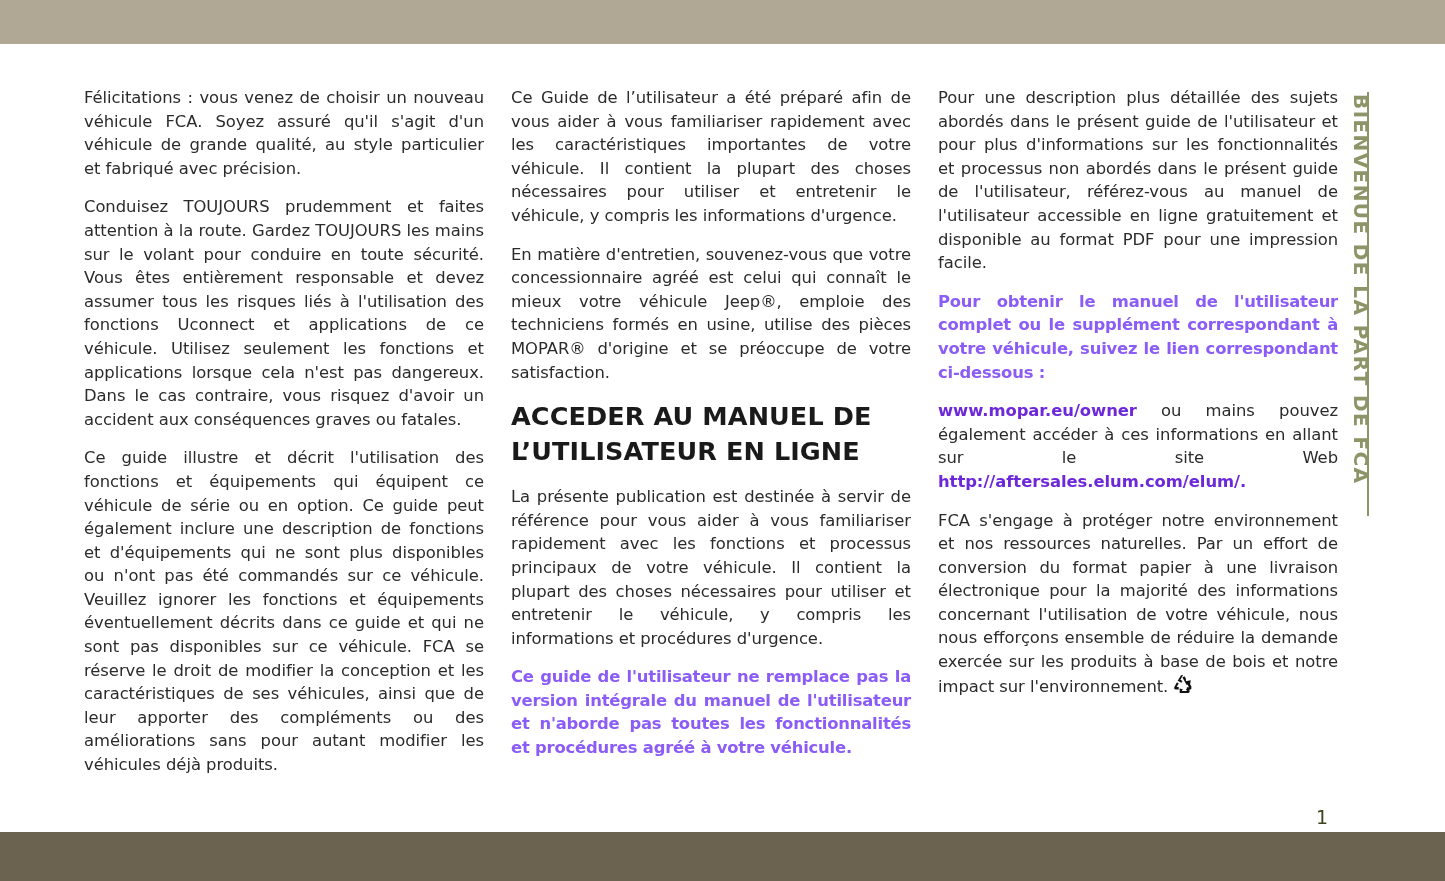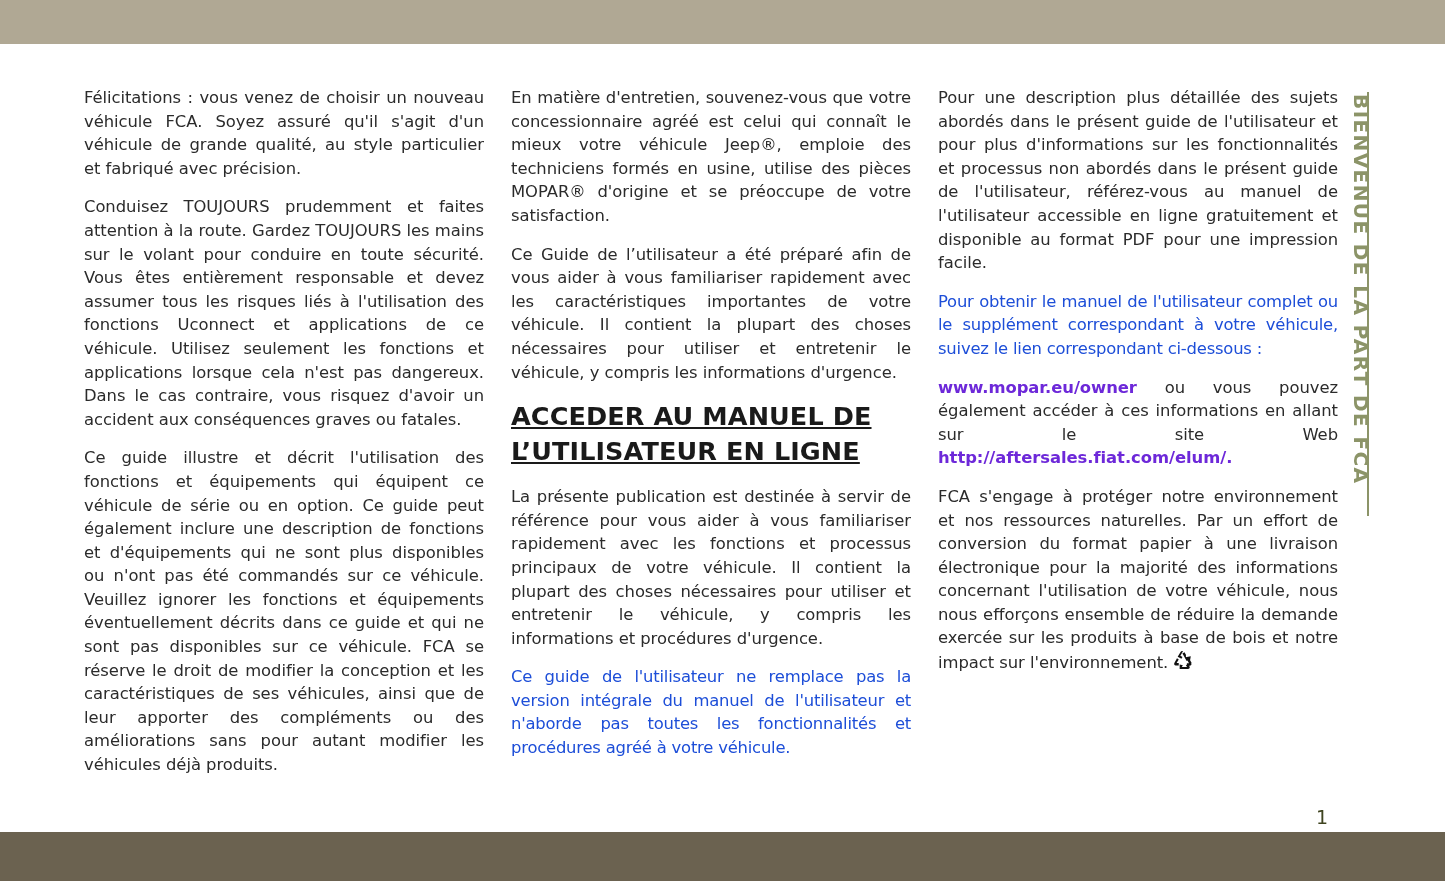--- a/index.html
+++ b/index.html
@@ -57,40 +57,39 @@
     color: #2b2b2b;
     text-align: justify;
     text-justify: inter-word;
     letter-spacing: -0.05px;
     -webkit-hyphens: none;
     hyphens: none;
   }
   p.body:last-child { margin-bottom: 8px; }
 
   p.body.bold {
-    font-weight: normal;
-    color: #1d4ed8;
+    font-weight: bold;
+    color: #8b5cf6;
     letter-spacing: -0.2px;
   }
 
   b.inline-bold {
     font-weight: bold;
     color: #6d28d9;
   }
 
   h2.section-heading {
     margin: 11px 0 16px 0;
     font-size: 25.5px;
     line-height: 35px;
     font-weight: bold;
     color: #1a1a1a;
     letter-spacing: 0.1px;
     text-transform: uppercase;
     font-family: "DejaVu Sans", sans-serif;
-    text-decoration: underline;
   }
 
   .recycle-icon {
     display: inline-block;
     vertical-align: -4px;
     margin-left: 4px;
   }
 
   
   .side-tab {
@@ -142,31 +141,31 @@
 
   <div class="columns">
 
     <div class="col">
       <p class="body">Félicitations : vous venez de choisir un nouveau véhicule FCA. Soyez assuré qu'il s'agit d'un véhicule de grande qualité, au style particulier et fabriqué avec précision.</p>
       <p class="body">Conduisez TOUJOURS prudemment et faites attention à la route. Gardez TOUJOURS les mains sur le volant pour conduire en toute sécurité. Vous êtes entièrement responsable et devez assumer tous les risques liés à l'utilisation des fonctions Uconnect et applications de ce véhicule. Utilisez seulement les fonctions et applications lorsque cela n'est pas dangereux. Dans le cas contraire, vous risquez d'avoir un accident aux conséquences graves ou fatales.</p>
       <p class="body">Ce guide illustre et décrit l'utilisation des fonctions et équipements qui équipent ce véhicule de série ou en option. Ce guide peut également inclure une description de fonctions et d'équipements qui ne sont plus disponibles ou n'ont pas été commandés sur ce véhicule. Veuillez ignorer les fonctions et équipements éventuellement décrits dans ce guide et qui ne sont pas disponibles sur ce véhicule. FCA se réserve le droit de modifier la conception et les caractéristiques de ses véhicules, ainsi que de leur apporter des compléments ou des améliorations sans pour autant modifier les véhicules déjà produits.</p>
     </div>
 
     <div class="col">
+      <p class="body">Ce Guide de l’utilisateur a été préparé afin de vous aider à vous familiariser rapidement avec les caractéristiques importantes de votre véhicule. Il contient la plupart des choses nécessaires pour utiliser et entretenir le véhicule, y compris les informations d'urgence.</p>
       <p class="body">En matière d'entretien, souvenez-vous que votre concessionnaire agréé est celui qui connaît le mieux votre véhicule Jeep®, emploie des techniciens formés en usine, utilise des pièces MOPAR® d'origine et se préoccupe de votre satisfaction.</p>
-      <p class="body">Ce Guide de l’utilisateur a été préparé afin de vous aider à vous familiariser rapidement avec les caractéristiques importantes de votre véhicule. Il contient la plupart des choses nécessaires pour utiliser et entretenir le véhicule, y compris les informations d'urgence.</p>
       <h2 class="section-heading">ACCEDER AU MANUEL DE L’UTILISATEUR EN LIGNE</h2>
       <p class="body">La présente publication est destinée à servir de référence pour vous aider à vous familiariser rapidement avec les fonctions et processus principaux de votre véhicule. Il contient la plupart des choses nécessaires pour utiliser et entretenir le véhicule, y compris les informations et procédures d'urgence.</p>
       <p class="body bold">Ce guide de l'utilisateur ne remplace pas la version intégrale du manuel de l'utilisateur et n'aborde pas toutes les fonctionnalités et procédures agréé à votre véhicule.</p>
     </div>
 
     <div class="col">
       <p class="body">Pour une description plus détaillée des sujets abordés dans le présent guide de l'utilisateur et pour plus d'informations sur les fonctionnalités et processus non abordés dans le présent guide de l'utilisateur, référez-vous au manuel de l'utilisateur accessible en ligne gratuitement et disponible au format PDF pour une impression facile.</p>
       <p class="body bold">Pour obtenir le manuel de l'utilisateur complet ou le supplément correspondant à votre véhicule, suivez le lien correspondant ci-dessous :</p>
-      <p class="body"><b class="inline-bold">www.mopar.eu/owner</b><span> ou vous pouvez également accéder à ces informations en allant sur le site Web </span><b class="inline-bold">http://aftersales.fiat.com/elum/.</b></p>
+      <p class="body"><b class="inline-bold">www.mopar.eu/owner</b><span> ou mains pouvez également accéder à ces informations en allant sur le site Web </span><b class="inline-bold">http://aftersales.elum.com/elum/.</b></p>
       <p class="body"><span>FCA s'engage à protéger notre environnement et nos ressources naturelles. Par un effort de conversion du format papier à une livraison électronique pour la majorité des informations concernant l'utilisation de votre véhicule, nous nous efforçons ensemble de réduire la demande exercée sur les produits à base de bois et notre impact sur l'environnement.</span><span class="recycle-icon"><svg width="22" height="22" viewBox="0 0 64 64" aria-hidden="true">
               <path fill="#111111" d="M32 3.5 24.3 16.8l6.2 3.6-3.1 5.3-10.9-6.3L24.9 5.6c1.4-2.4 4.4-3.3 6.8-1.9.1.1.2.1.3.2z"></path>
               <path fill="#111111" d="M14.5 24.2 6.9 37.6c-1.4 2.4-.5 5.4 1.9 6.8.8.4 1.6.7 2.5.7h8.3v-7.2h-6.2l6.2-10.6-5.1-3.1z"></path>
               <path fill="#111111" d="M22.3 47.6v7.6h24.3c2.8 0 5-2.3 5-5 0-.9-.2-1.7-.7-2.5l-4.1-7.1-6.2 3.6 3.1 5.3H28.5l3.1-5.3-9.3-2.2v5.6z"></path>
               <path fill="#111111" d="M40.5 13.8 36.4 6.7l-6.2 3.6 3.1 5.3 9.3 16.1 6.2-3.6 3.1 5.3 2.8-15.2-15.2 2.8 1 .8z"></path>
               <path fill="#111111" d="M57.1 37.6 49.5 24.2l-6.2 3.6 6.2 10.6h-6.2v7.2h8.3c2.8 0 5-2.3 5-5 0-1-.3-2-.8-2.8l1.3-.2z"></path>
             </svg></span></p>
     </div>
 
   </div>

